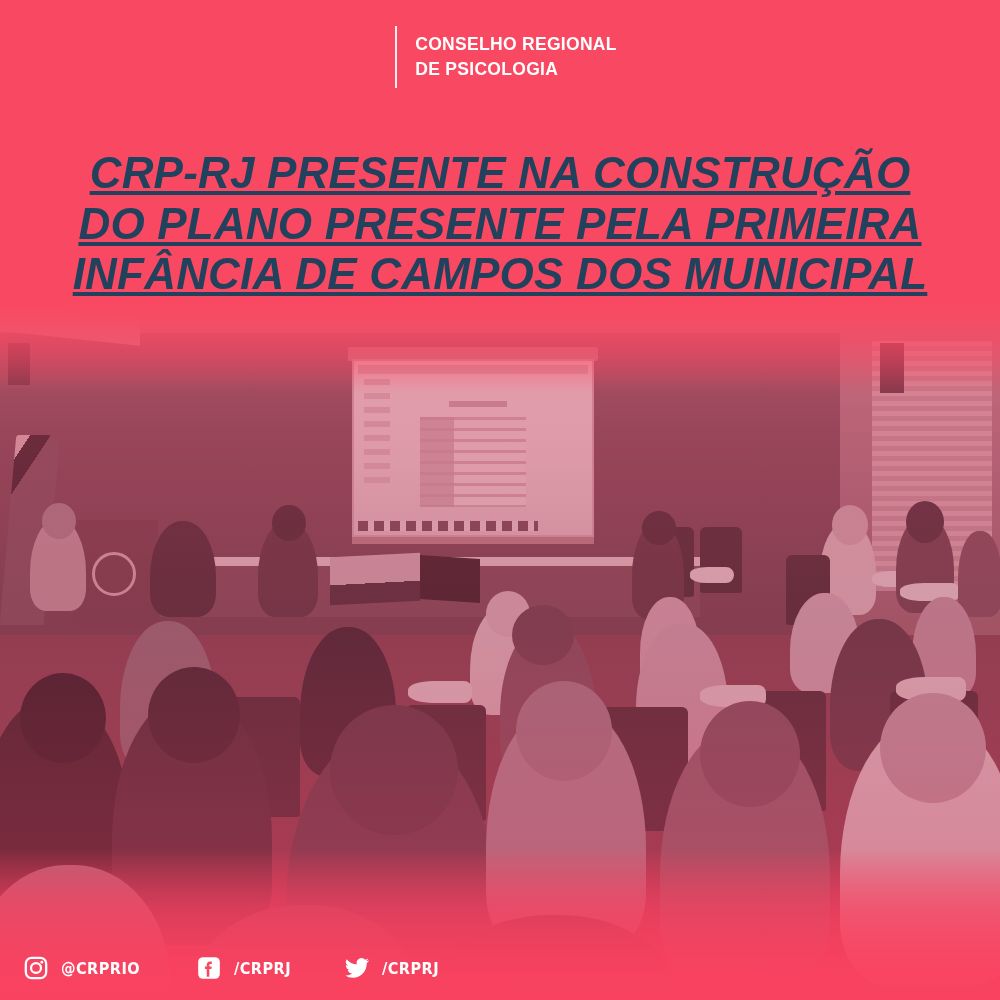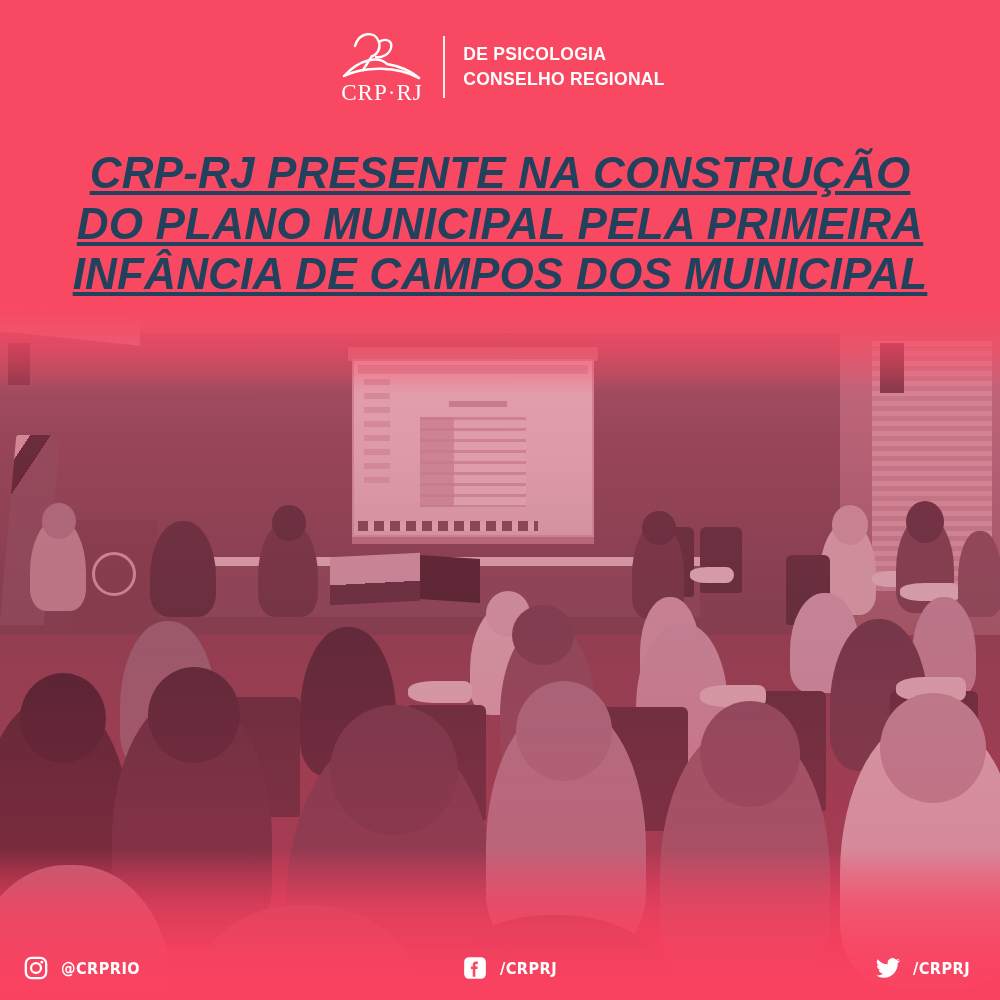--- a/index.html
+++ b/index.html
@@ -147,21 +147,21 @@
     line-height:1.15;
     letter-spacing:.2px;
     z-index:6;
     padding:0 24px;
   }
   .title span { display:block; white-space:nowrap;text-decoration:underline; }
 
   
   .social {
     position:absolute; left:0; bottom:18px; width:1000px;
-    display:flex; align-items:center; justify-content:space-between;
+    display:flex; align-items:center; justify-content:flex-start;
     gap:0; z-index:8;
   }
   .social-item {
     display:flex; align-items:center; gap:11px;
     margin:0 22px;
   }
   .social-icon {
     width:28px; height:28px; display:flex; align-items:center; justify-content:center;
     color:#fff;
   }
@@ -274,44 +274,32 @@
       <div class="aud" style="left:430px; top:610px; width:250px; height:150px; background:#6f4150;"></div>
 
       <div class="tint"></div>
       <div class="top-fade"></div>
       <div class="bottom-fade"></div>
     </div>
   </div>
 
   <div class="header">
 
-    <div class="logo-mark">
-      <svg width="96" height="82" viewBox="0 0 96 82" fill="none" aria-hidden="true">
-
-        <path d="M20 20 C24 6, 40 4, 44 16 C46 23, 42 28, 38 30" stroke="#ffffff" stroke-width="2.4" fill="none" stroke-linecap="round"></path>
-        <path d="M44 16 C50 12, 58 14, 56 22 C54 29, 46 32, 41 31" stroke="#ffffff" stroke-width="2.4" fill="none" stroke-linecap="round"></path>
-        <path d="M37 30 L28 44" stroke="#ffffff" stroke-width="2.4" stroke-linecap="round"></path>
-        <path d="M9 50 C26 32, 44 30, 52 38" stroke="#ffffff" stroke-width="2.4" fill="none" stroke-linecap="round"></path>
-        <path d="M9 50 C30 40, 62 40, 84 52" stroke="#ffffff" stroke-width="2.4" fill="none" stroke-linecap="round"></path>
-        <path d="M52 38 C64 40, 76 45, 84 52" stroke="#ffffff" stroke-width="2.4" fill="none" stroke-linecap="round"></path>
-        <text x="47" y="74" text-anchor="middle" font-family="'Liberation Serif', serif" font-size="23" fill="#ffffff" letter-spacing="1">CRP·RJ</text>
-      </svg>
-    </div>
 
     <div class="logo-divider"></div>
 
     <div class="logo-lines">
+      <div>CONSELHO REGIONAL</div>
       <div>DE PSICOLOGIA</div>
-      <div>CONSELHO REGIONAL</div>
     </div>
   </div>
 
   <div class="title">
     <span>CRP-RJ PRESENTE NA CONSTRUÇÃO</span>
-    <span>DO PLANO MUNICIPAL PELA PRIMEIRA</span>
+    <span>DO PLANO PRESENTE PELA PRIMEIRA</span>
     <span>INFÂNCIA DE CAMPOS DOS MUNICIPAL</span>
   </div>
 
   <div class="social">
 
     <div class="social-item">
       <span class="social-icon">
         <svg width="26" height="26" viewBox="0 0 24 24" fill="none">
           <rect x="2.6" y="2.6" width="18.8" height="18.8" rx="5.4" stroke="#fff" stroke-width="2.1"></rect>
           <circle cx="12" cy="12" r="4.6" stroke="#fff" stroke-width="2.1"></circle>

